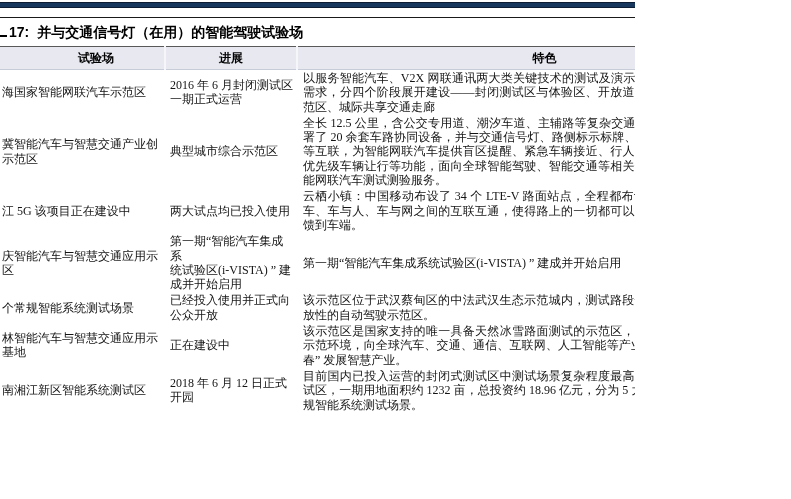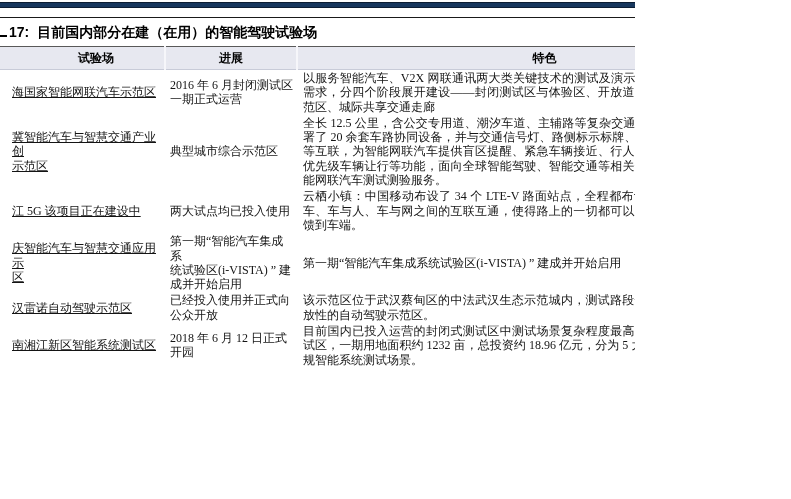--- a/index.html
+++ b/index.html
@@ -65,24 +65,23 @@
   thead th:last-child { border-right: none; }
   thead th.h1 { padding-left: 28px; }
   tbody td {
     vertical-align: middle;
     font-size: 12px;
     line-height: 14.3px;
     color: #141414;
     padding: 1px 0;
   }
   td.name {
-    padding-left: 12px;
+    padding-left: 2px;
     padding-right: 6px;
     white-space: pre-line;
-    text-decoration: underline;
   }
   td.progress {
     padding-left: 5px;
     padding-right: 4px;
     white-space: pre-line;
     margin-top: 21px;
   }
   td.features {
     padding-left: 6px;
     padding-right: 9px;
@@ -94,21 +93,21 @@
 <body>
 
 <div class="page">
 
   <div class="top-rule"></div>
   <div class="thin-rule"></div>
 
   <div class="title-row">
     <span class="partial-glyph"></span>
     <span class="title-num">17:</span>
-    <span>目前国内部分在建（在用）的智能驾驶试验场</span>
+    <span>并与交通信号灯（在用）的智能驾驶试验场</span>
   </div>
 
   <table class="exhibit">
     <colgroup>
         <col class="c1">
         <col class="c2">
         <col class="c3">
       </colgroup>
     <thead>
       <tr>
@@ -137,24 +136,30 @@
       </tr>
       <tr>
         <td class="name">庆智能汽车与智慧交通应用示
 区</td>
         <td class="progress">第一期“智能汽车集成系
 统试验区(i-VISTA) ” 建
 成并开始启用</td>
         <td class="features">第一期“智能汽车集成系统试验区(i-VISTA) ” 建成并开始启用</td>
       </tr>
       <tr>
-        <td class="name">汉雷诺自动驾驶示范区</td>
+        <td class="name">个常规智能系统测试场景</td>
         <td class="progress">已经投入使用并正式向
 公众开放</td>
         <td class="features">该示范区位于武汉蔡甸区的中法武汉生态示范城内，测试路段长 2 公里，是中国第一个开放性的自动驾驶示范区。</td>
+      </tr>
+      <tr>
+        <td class="name">林智能汽车与智慧交通应用示
+基地</td>
+        <td class="progress">正在建设中</td>
+        <td class="features">该示范区是国家支持的唯一具备天然冰雪路面测试的示范区，围绕封闭、半封闭、开放的示范环境，向全球汽车、交通、通信、互联网、人工智能等产业发出邀约，将打造“智慧长春” 发展智慧产业。</td>
       </tr>
       <tr>
         <td class="name">南湘江新区智能系统测试区</td>
         <td class="progress">2018 年 6 月 12 日正式
 开园</td>
         <td class="features">目前国内已投入运营的封闭式测试区中测试场景复杂程度最高、研发办公配套最齐全的测试区，一期用地面积约 1232 亩，总投资约 18.96 亿元，分为 5 大功能分区，设置了 78 个常规智能系统测试场景。</td>
       </tr>
     </tbody>
   </table>
 

